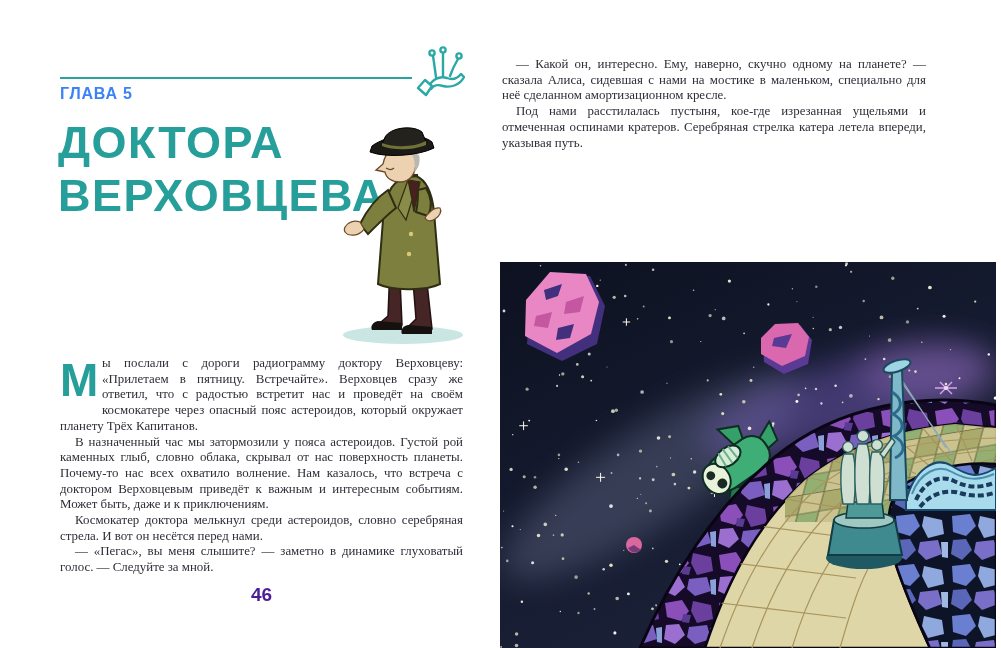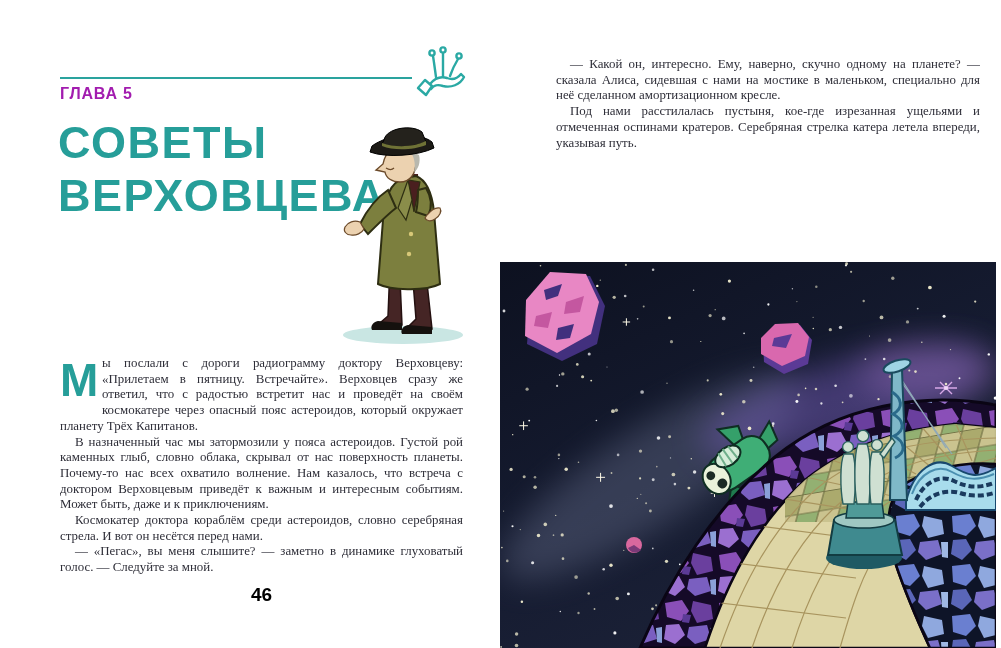--- a/index.html
+++ b/index.html
@@ -6,44 +6,44 @@
   #spread{
     position:relative;width:1001px;height:648px;background:#ffffff;
     overflow:hidden;font-family:"Liberation Serif",serif;color:#2e2e38;
   }
   
   .rule{position:absolute;left:60px;top:77px;width:352px;height:2px;background:#2aa39e;}
   .hand-icon{position:absolute;left:412px;top:44px;width:54px;height:60px;}
   .chapter{
     position:absolute;left:60px;top:85px;
     font-family:"Liberation Sans",sans-serif;font-weight:800;font-size:16px;
-    letter-spacing:.8px;color:#a21caf;
+    letter-spacing:.8px;color:#3b82f6;
   }
   .title{
     position:absolute;left:58px;top:116px;
     font-family:"Liberation Sans",sans-serif;font-weight:800;
     font-size:45px;line-height:53px;letter-spacing:1.5px;color:#269e99;
   }
   .doctor-fig{position:absolute;left:328px;top:116px;width:145px;height:232px;}
   .body-col{position:absolute;text-align:justify;font-size:12.9px;line-height:15.7px;}
   .body-col p{margin:0;}
   #left-body{left:60px;top:356px;width:403px;}
   #left-body p.ind{text-indent:15px;font-family:Liberation Serif, serif;}
   .dropcap{
     float:left;width:38px;height:45px;margin:3px 4px 0 0;
     font-family:"Liberation Sans",sans-serif;font-weight:800;
     font-size:46px;line-height:42px;color:#269e99;text-align:left;
   }
   .pageno{
     position:absolute;left:60px;top:584px;width:403px;text-align:center;
     font-family:"Liberation Sans",sans-serif;font-weight:800;
-    font-size:19px;color:#000000;
+    font-size:19px;color:#4c1d95;
   }
   
-  #right-body{left:556px;top:57px;width:424px;}
+  #right-body{left:502px;top:57px;width:424px;}
   #right-body p{text-indent:14px;}
   .space-fig{position:absolute;left:500px;top:262px;width:496px;height:386px;}
 </style>
 </head>
 <body>
 
 <div id="spread">
 
   <div class="rule"></div>
 
@@ -56,21 +56,21 @@
       <path d="M31,32 C31,24 31,16 31,10"></path>
       <circle cx="31" cy="6" r="2.6"></circle>
       <path d="M38,32 C40,26 43,20 46,15"></path>
       <circle cx="47" cy="12" r="2.6"></circle>
     </g>
   </svg>
 
   <div class="chapter">ГЛАВА 5</div>
 
   <div class="title">
-    <div>СОВЕТЫ</div>
+    <div>ДОКТОРА</div>
     <div>ВЕРХОВЦЕВА</div>
   </div>
 
   <svg class="doctor-fig" viewBox="0 0 145 232">
     <ellipse cx="75" cy="219" rx="60" ry="9" fill="#c9e6e3"></ellipse>
 
     <path d="M62,150 L60,200 L52,207 L74,209 L72,164 Z" fill="#452525" stroke="#241010" stroke-width="1.5"></path>
     <path d="M84,152 L88,203 L80,211 L104,213 L98,158 Z" fill="#452525" stroke="#241010" stroke-width="1.5"></path>
 
     <path d="M50,205 L74,207 L74,214 L44,214 C42,210 45,206 50,205 Z" fill="#15110e"></path>
@@ -98,21 +98,21 @@
     <path d="M58,52 C61,54 64,54 66,52" fill="none" stroke="#6b4a2a" stroke-width="1.2"></path>
 
     <path d="M44,30 C60,18 92,16 104,26 L106,32 C90,40 58,42 42,36 Z" fill="#1c1a16" stroke="#000" stroke-width="1"></path>
     <path d="M56,24 C58,12 84,8 94,16 L98,26 C84,32 64,32 54,28 Z" fill="#24221c" stroke="#000" stroke-width="1"></path>
     <path d="M54,27 C68,32 86,31 98,25 L98,29 C86,34 66,35 54,30 Z" fill="#6f7236"></path>
   </svg>
 
   <div id="left-body" class="body-col">
     <p><span class="dropcap">М</span><span>ы послали с дороги радиограмму доктору Верховцеву: «Прилетаем в пятницу. Встречайте». Верховцев сразу же ответил, что с радостью встретит нас и проведёт на своём космокатере через опасный пояс астероидов, который окружает планету Трёх Капитанов.</span></p>
     <p class="ind">В назначенный час мы затормозили у пояса астероидов. Густой рой каменных глыб, словно облака, скрывал от нас поверхность планеты. Почему-то нас всех охватило волнение. Нам казалось, что встреча с доктором Верховцевым приведёт к важным и интересным событиям. Может быть, даже и к приключениям.</p>
-    <p class="ind">Космокатер доктора кораблём среди астероидов, словно серебряная стрела. И вот он несётся перед нами.</p>
+    <p class="ind">Космокатер доктора мелькнул среди астероидов, словно серебряная стрела. И вот он несётся перед нами.</p>
     <p class="ind">— «Пегас», вы меня слышите? — заметно в динамике глуховатый голос. — Следуйте за мной.</p>
   </div>
 
   <div class="pageno">46</div>
 
   <div id="right-body" class="body-col">
     <p>— Какой он, интересно. Ему, наверно, скучно одному на планете? — сказала Алиса, сидевшая с нами на мостике в маленьком, специально для неё сделанном амортизационном кресле.</p>
     <p>Под нами расстилалась пустыня, кое-где изрезанная ущельями и отмеченная оспинами кратеров. Серебряная стрелка катера летела впереди, указывая путь.</p>
   </div>
 

